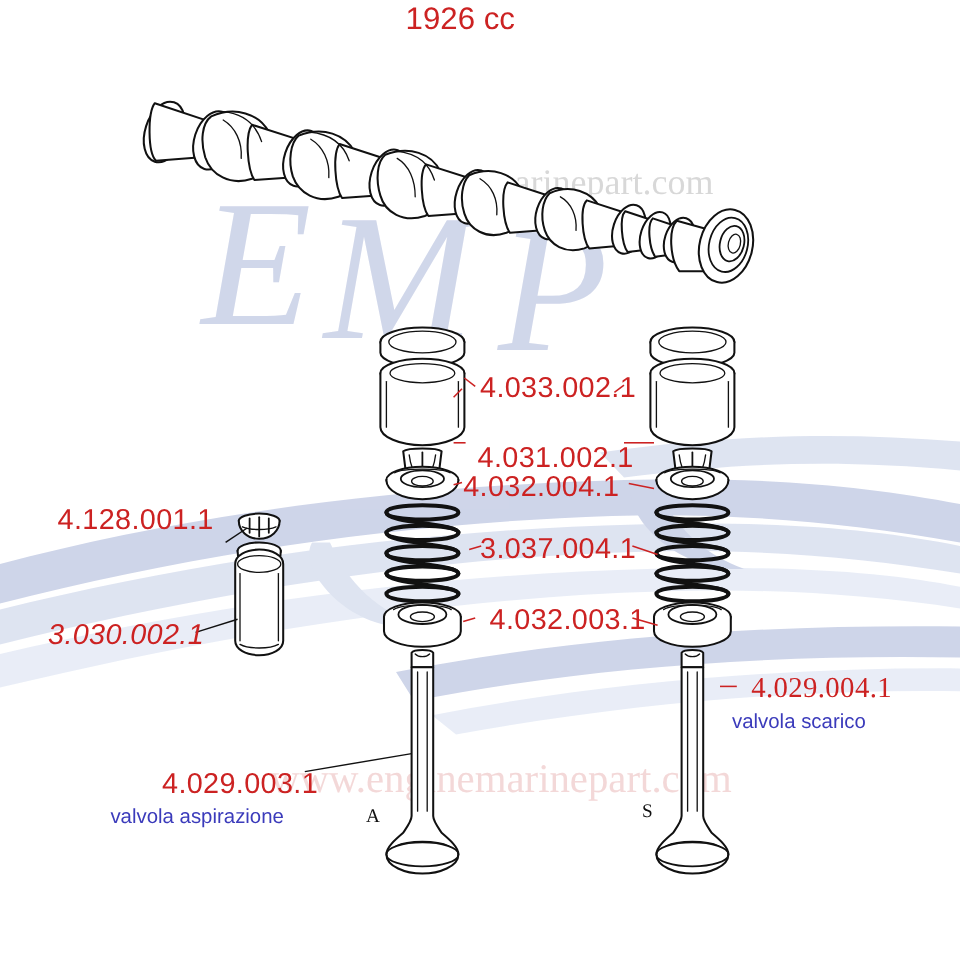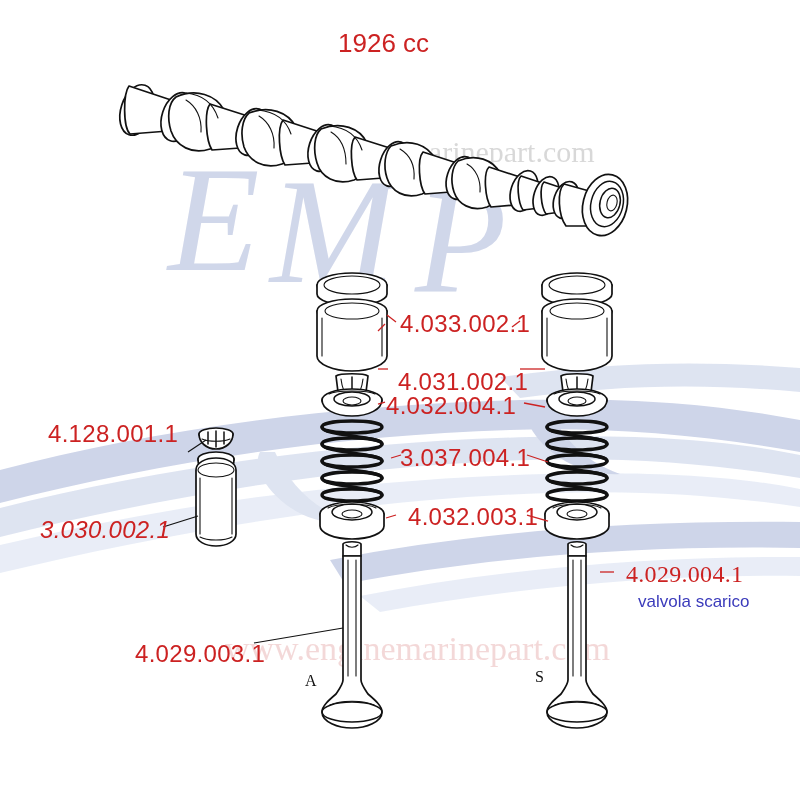--- a/index.html
+++ b/index.html
@@ -302,40 +302,41 @@
       <path class="leader" d="M 527,515 L 548,521"></path>
       <path class="leader" d="M 600,572 L 614,572"></path>
       <path class="leaderk" d="M 188,452 L 206,440"></path>
       <path class="leaderk" d="M 163,527 L 198,516"></path>
       <path class="leaderk" d="M 254,643 L 343,628"></path>
     </g>
 
     </g>
   </svg>
 
-  <div class="lbl lbl-title" style="left:338px; top:28px;">1926 cc</div>
+  <div class="lbl lbl-title" style="left:338px; top:0;">1926 cc</div>
 
   <div class="lbl lbl-red" style="left:400px; top:310px;">4.033.002.1</div>
 
   <div class="lbl lbl-red" style="left:398px; top:368px;">4.031.002.1</div>
 
   <div class="lbl lbl-red" style="left:386px; top:392px;">4.032.004.1</div>
 
   <div class="lbl lbl-red" style="left:400px; top:444px;">3.037.004.1</div>
 
   <div class="lbl lbl-red" style="left:408px; top:503px;">4.032.003.1</div>
 
   <div class="lbl lbl-red" style="left:48px; top:420px;">4.128.001.1</div>
 
   <div class="lbl lbl-red" style="left:40px; top:516px;font-style:italic;">3.030.002.1</div>
 
   <div class="lbl lbl-red" style="left:626px; top:561px;font-family:Liberation Serif, serif;">4.029.004.1</div>
 
-  <div class="lbl lbl-blue" style="left:610px; top:592px;margin-left:28px;">valvola scarico</div>
+  <div class="lbl lbl-blue" style="left:610px; top:592px;">valvola scarico</div>
 
   <div class="lbl lbl-red" style="left:135px; top:640px;">4.029.003.1</div>
 
+  <div class="lbl lbl-blue" style="left:92px; top:671px;">valvola aspirazione</div>
 
   <div class="lbl lbl-mark" style="left:305px; top:672px;">A</div>
 
   <div class="lbl lbl-mark" style="left:535px; top:668px;">S</div>
 
 </div>
 
 </body></html>

